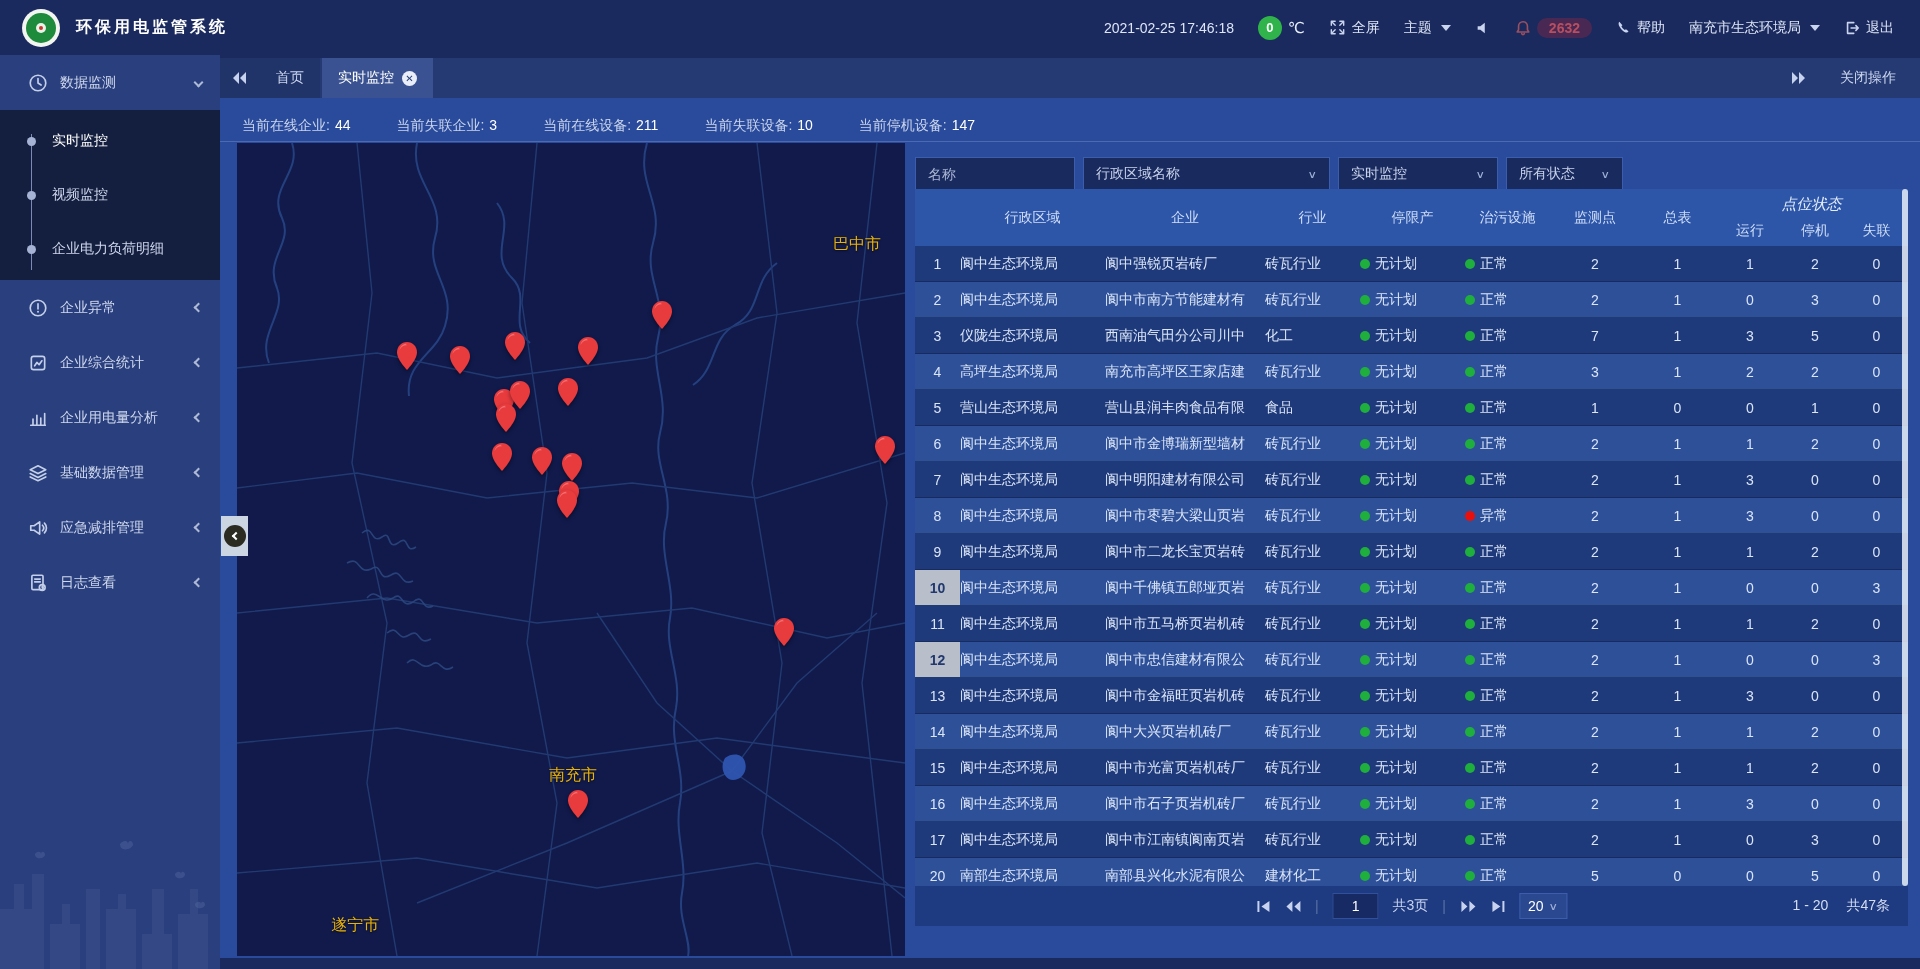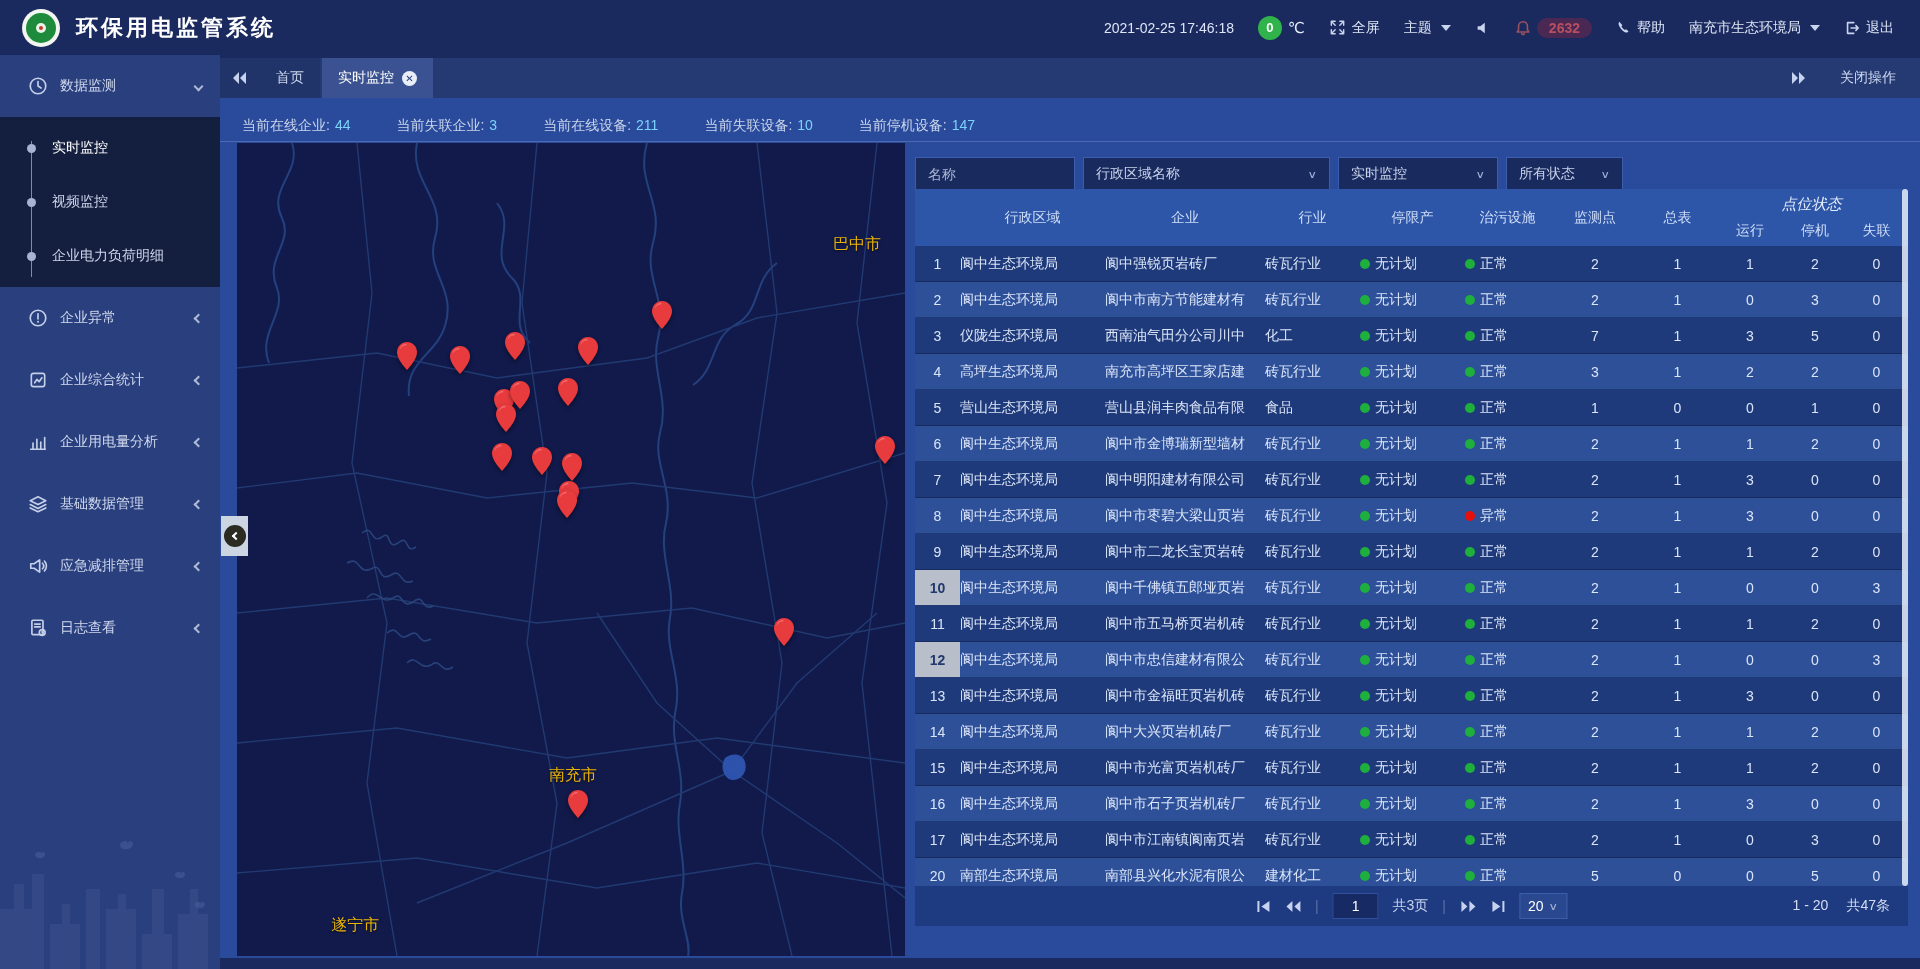--- a/index.html
+++ b/index.html
@@ -9,39 +9,39 @@
   
   .app-header { position:absolute; left:0; top:0; width:1920px; height:55px;
     background:#1b2a5e; display:flex; align-items:center; z-index:30; }
   .logo { width:38px; height:38px; border-radius:50%; background:#f2f5f0;
     margin-left:22px; display:flex; align-items:center; justify-content:center; }
   .logo-inner { width:30px; height:30px; border-radius:50%; background:#1d8a3c;
     display:flex; align-items:center; justify-content:center; }
   .logo-core { width:10px; height:10px; border-radius:50%; background:#e8f3e8; position:relative; }
   .logo-core::after { content:""; position:absolute; left:3px; top:3px; width:4px; height:4px;
     border-radius:50%; background:#c43a2e; }
-  .app-title { color:#ffffff; font-size:22px; font-weight:bold; letter-spacing:3px; margin-left:16px; }
+  .app-title { color:#ffffff; font-size:16px; font-weight:bold; letter-spacing:3px; margin-left:16px; }
   .header-right { margin-left:auto; display:flex; align-items:center; gap:24px;
     padding-right:26px; color:#dde5f6; font-size:14px; }
   .hitem { display:flex; align-items:center; gap:6px; white-space:nowrap; }
   .temp-badge { width:24px; height:24px; border-radius:50%; background:#2fb34a; color:#fff;
     font-size:13px; font-weight:bold; display:flex; align-items:center; justify-content:center; }
   .temp-unit { font-size:15px; color:#e8eefb; }
   .caret { width:0; height:0; border-left:5px solid transparent; border-right:5px solid transparent;
     border-top:6px solid #c9d4ee; display:inline-block; margin-left:3px; }
   .notice-pill { background:rgba(150,40,65,.38); color:#b84f60; border-radius:11px;
     padding:2px 12px; font-size:14px; font-weight:bold; }
   .hicon { display:inline-flex; }
   .hicon svg { stroke:#c9d4ee; fill:none; stroke-width:1.8; stroke-linecap:round; stroke-linejoin:round; }
   .bell-icon svg { stroke:#9b5060; }
 
   
   .sidebar { position:absolute; left:0; top:55px; width:220px; height:914px;
     background:#2a3f7d; color:#cfd8ee; font-size:14px; z-index:20; overflow:hidden; }
-  .menu-item { height:62px; display:flex; align-items:center; padding:0 18px 0 28px;
+  .menu-item { height:55px; display:flex; align-items:center; padding:0 18px 0 28px;
     cursor:pointer; position:relative; }
   .menu-item .micon { width:20px; height:20px; margin-right:12px; display:flex; }
   .menu-item .micon svg { stroke:#c4cfe9; fill:none; stroke-width:1.5; stroke-linecap:round; stroke-linejoin:round; }
   .menu-item .mlabel { flex:1; }
   .chev { width:7px; height:7px; border-right:2px solid #aeb9d6; border-bottom:2px solid #aeb9d6;
     display:inline-block; }
   .chev-down { transform:rotate(45deg); }
   .chev-left { transform:rotate(135deg); }
   .submenu { background:#141e3e; position:relative; padding:4px 0; }
   .submenu::before { content:""; position:absolute; left:31px; top:24px; bottom:10px;
@@ -69,21 +69,21 @@
   .pager-svg { display:inline-flex; }
   .pager-svg svg { fill:#c7d3ee; }
 
   .content { position:absolute; left:0; top:43px; width:1700px; height:871px; background:#2a4b9b; }
   .bottom-strip { position:absolute; left:0; bottom:0; width:1700px; height:11px; background:#1b2a5e; }
 
   
   .statsbar { position:absolute; left:0; top:12px; width:1700px; height:32px; display:flex;
     align-items:center; gap:46px; padding-left:22px; font-size:14px; color:#c9d4ec;
     border-bottom:1px solid rgba(160,185,235,.28); }
-  .stat-value { color:#7dd3fc; margin-left:5px; }
+  .stat-value { color:#ffffff; margin-left:5px; }
 
   
   .map-panel { position:absolute; left:17px; top:45px; width:668px; height:813px;
     background:#111a4b; overflow:hidden; }
   .map-lines { position:absolute; left:0; top:0; }
   .map-city { position:absolute; color:#eab308; font-size:16px; transform:translate(-50%,-50%);
     text-shadow:0 1px 2px rgba(0,0,0,.6); white-space:nowrap; }
   .map-marker { position:absolute; width:21px; height:28px; transform:translate(-50%,-100%);
     filter:drop-shadow(0 2px 2px rgba(0,0,0,.45)); }
   .collapse-handle { position:absolute; left:221px; top:516px; width:27px; height:40px;

